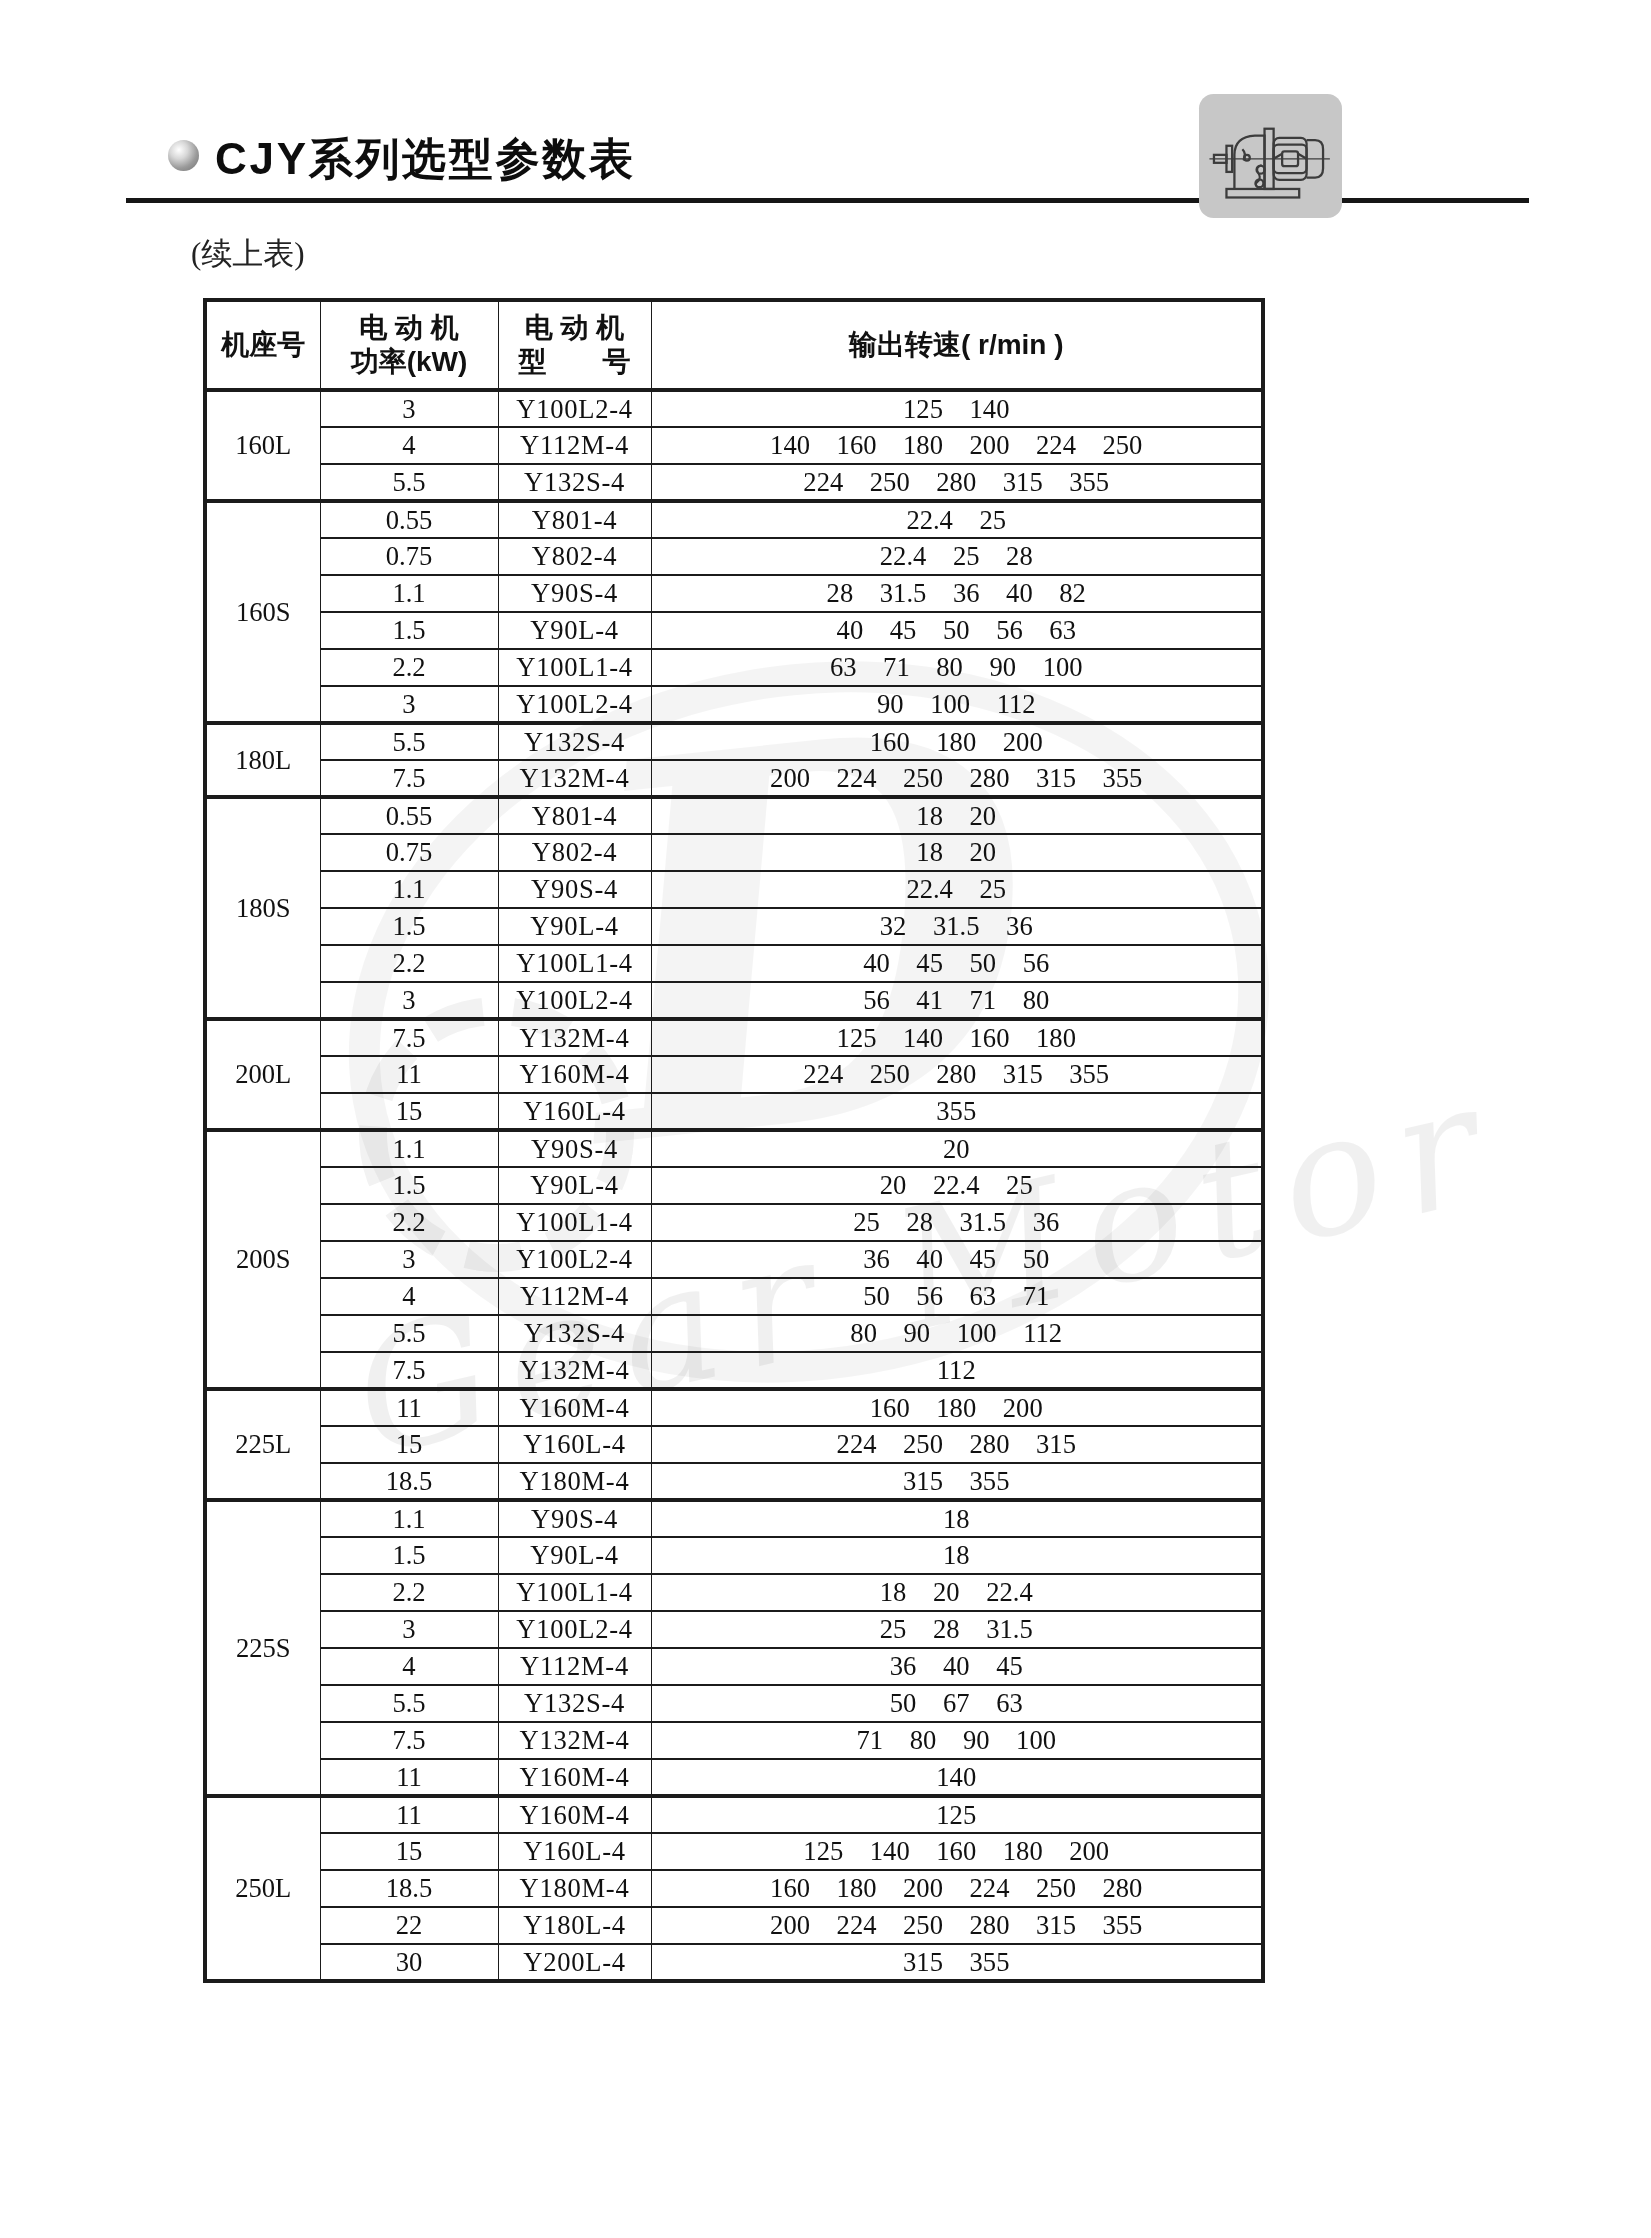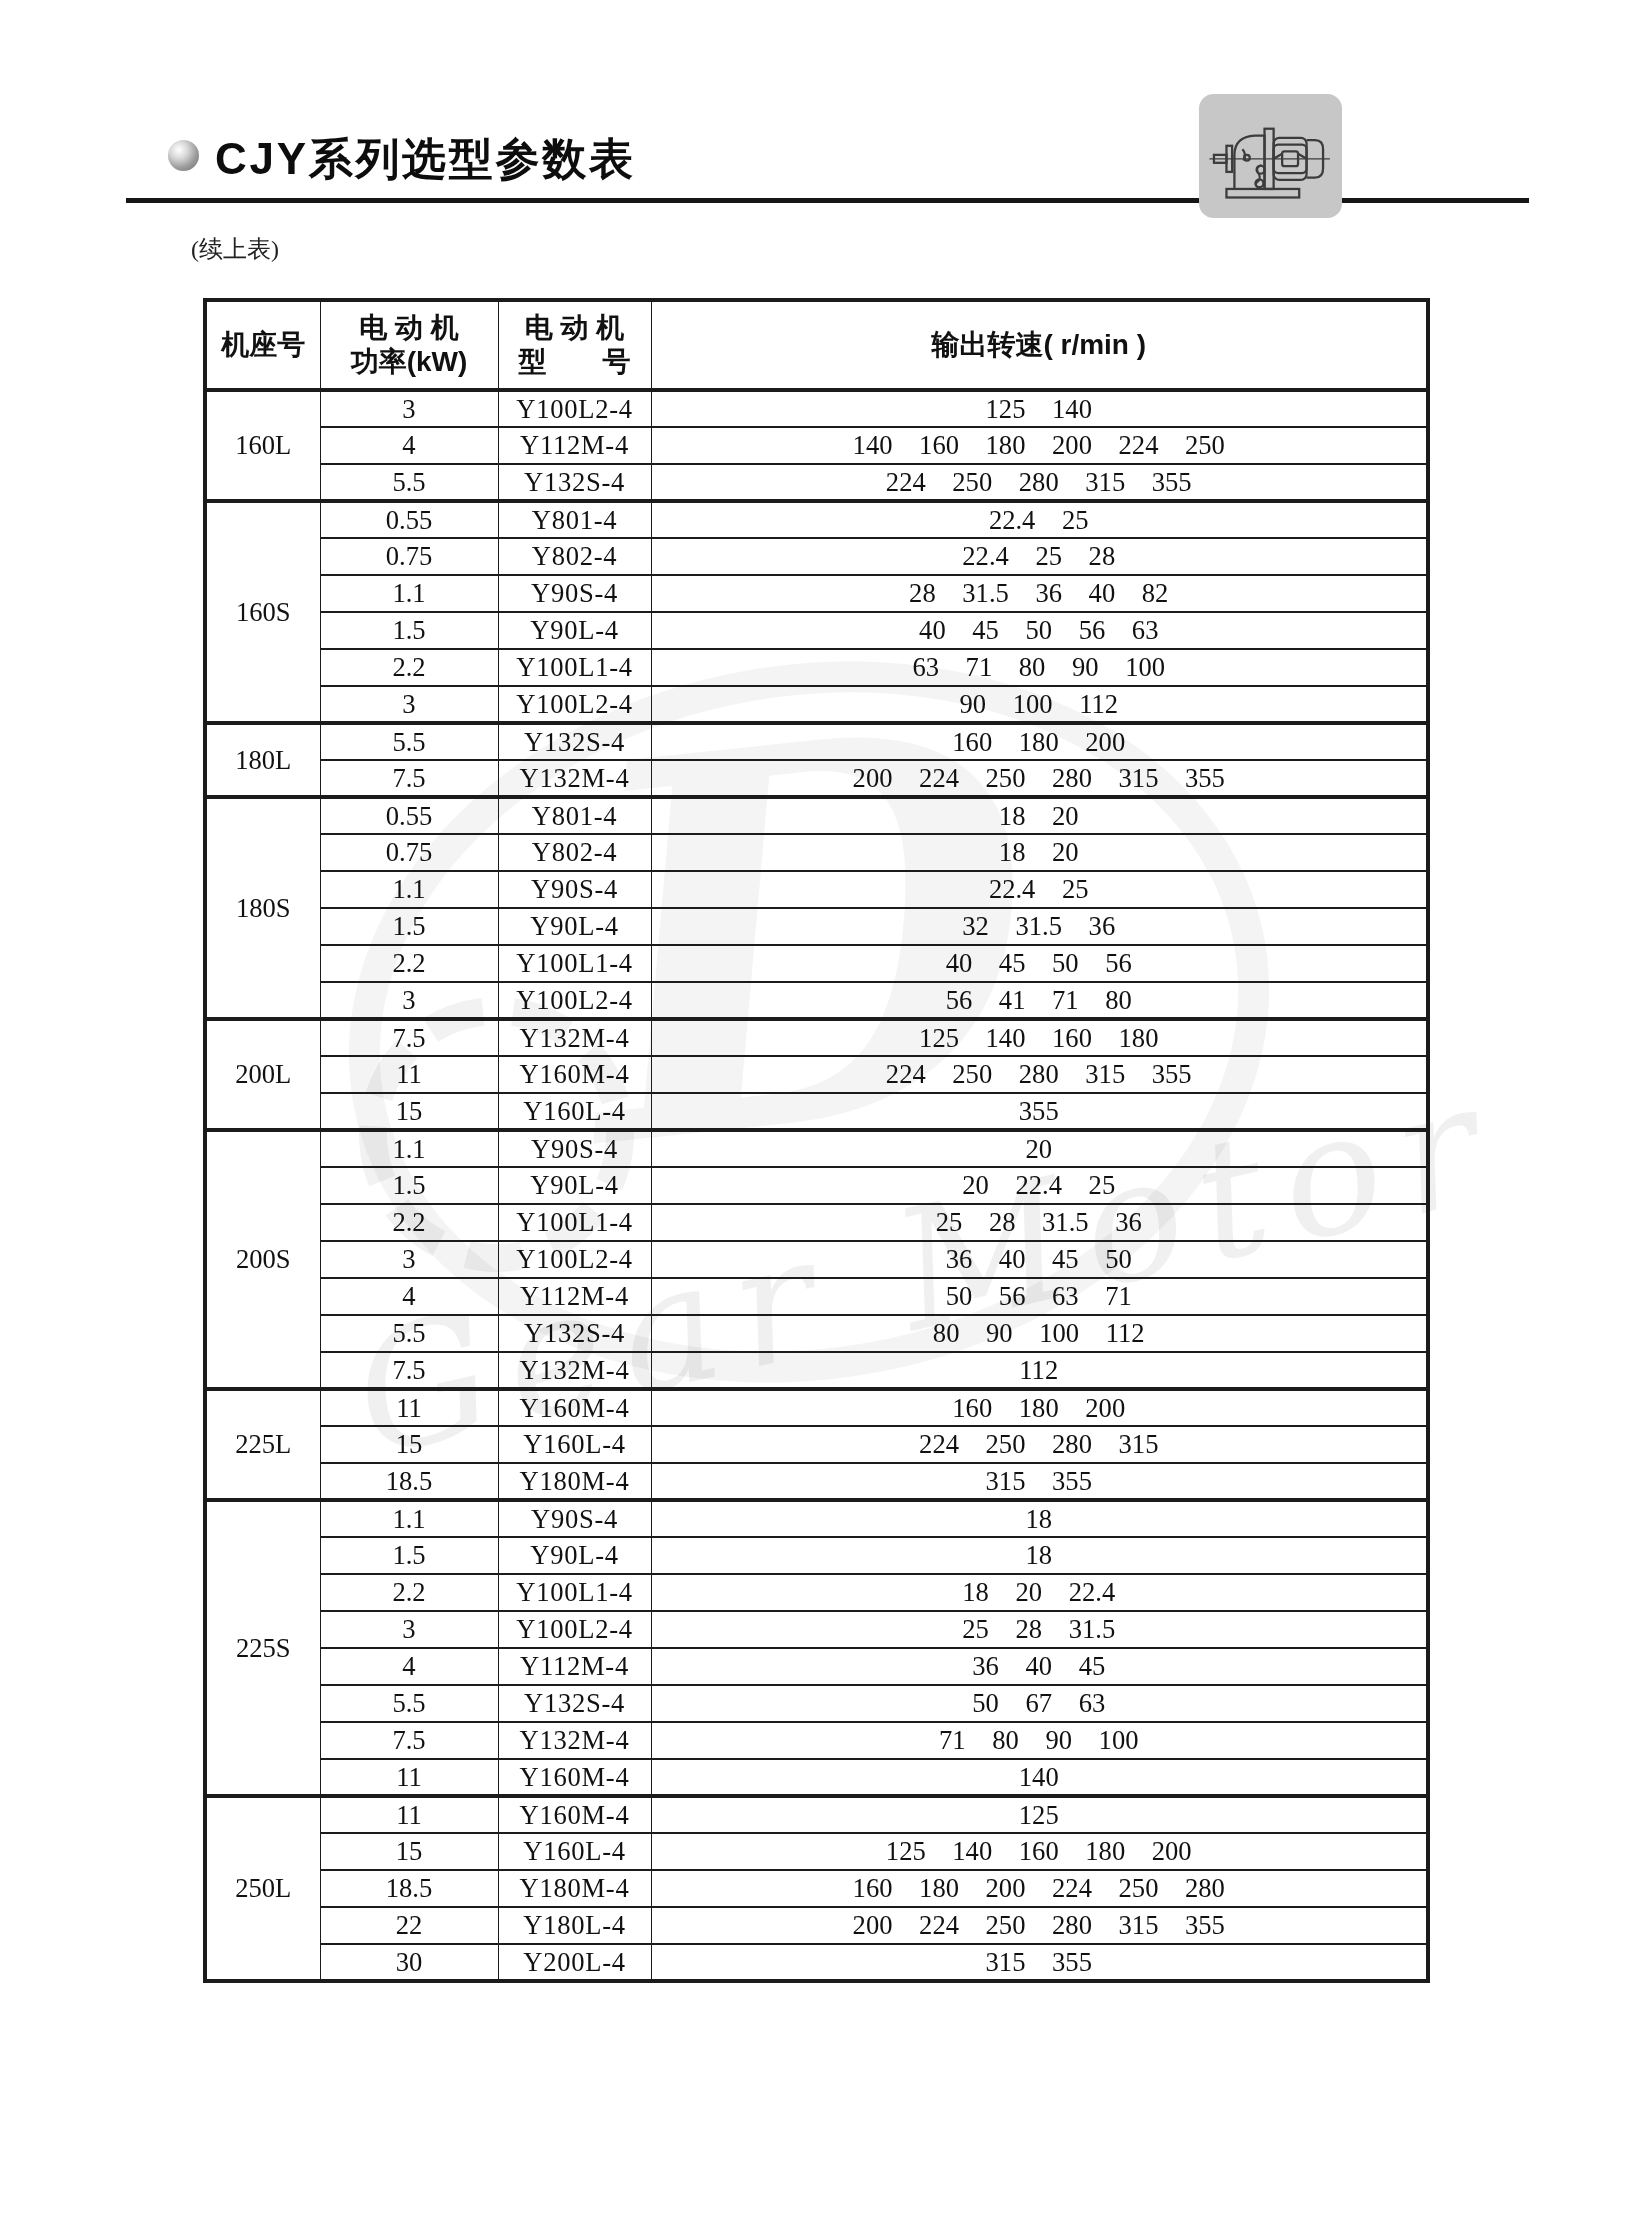--- a/index.html
+++ b/index.html
@@ -16,21 +16,21 @@
     position:absolute;left:211px;top:126px;margin:4px;
     font-family:"Liberation Sans", sans-serif;font-weight:800;
     font-size:44px;letter-spacing:2.7px;color:#0d0d0d;white-space:nowrap;
   }
   .title-rule{position:absolute;left:126px;top:198px;width:1403px;height:4.7px;background:#161616;}
   .corner-icon{
     position:absolute;left:1199px;top:94px;width:143px;height:124px;border-radius:14.6px;
     background:#c7c7c7;z-index:3;display:flex;align-items:center;justify-content:center;
   }
   .cont-note{
-    position:absolute;left:191px;top:233px;font-size:24px;color:#222;
+    position:absolute;left:191px;top:233px;font-size:31px;color:#222;
     font-family:"Liberation Serif", serif;
   }
   
   .wm{position:absolute;z-index:0;pointer-events:none;}
   .wm-ellipse{
     left:346px;top:665px;width:864px;height:652px;border:31px solid rgba(0,0,0,0.045);
     border-radius:50%;transform:rotate(-10deg);
   }
   .wm-gear{
     left:359px;top:997px;width:219px;height:219px;border:28px dashed rgba(0,0,0,0.05);
@@ -40,21 +40,21 @@
     left:585px;top:678px;font-family:"DejaVu Serif", serif;font-style:italic;font-weight:bold;
     font-size:519px;line-height:1;color:rgba(0,0,0,0.045);transform:rotate(-6deg);
   }
   .wm-script{
     left:359px;top:1303px;font-family:"DejaVu Serif", serif;font-style:italic;
     font-size:166px;letter-spacing:18.6px;white-space:nowrap;color:rgba(0,0,0,0.06);
     transform:rotate(-13deg);transform-origin:left center;
   }
   
   table.sel{
-    position:absolute;left:203px;top:298px;width:1227px;z-index:1;
+    position:absolute;left:203px;top:298px;width:1062px;z-index:1;
     border-collapse:collapse;table-layout:fixed;background:transparent;
   }
   table.sel, table.sel th, table.sel td{border-color:#1b1b1b;}
   table.sel{border:4px solid #1b1b1b;}
   table.sel th{
     border:1.3px solid #1b1b1b;border-bottom:4px solid #1b1b1b;
     font-family:"Liberation Sans", sans-serif;font-weight:700;color:#111;
     font-size:28px;line-height:1.2;padding:0;vertical-align:middle;
   }
   table.sel thead tr{height:90px;}

